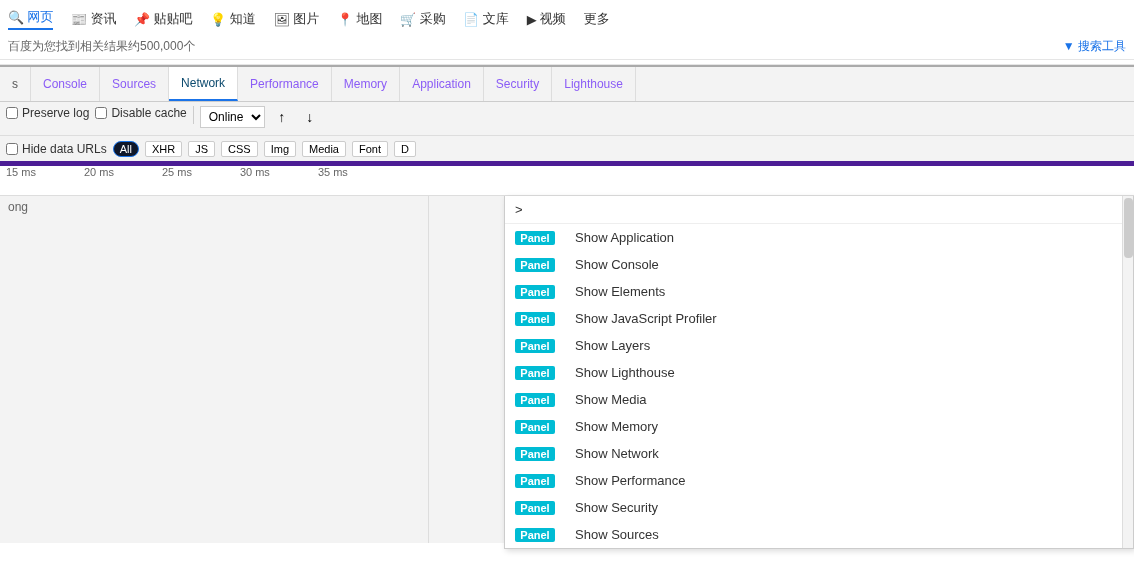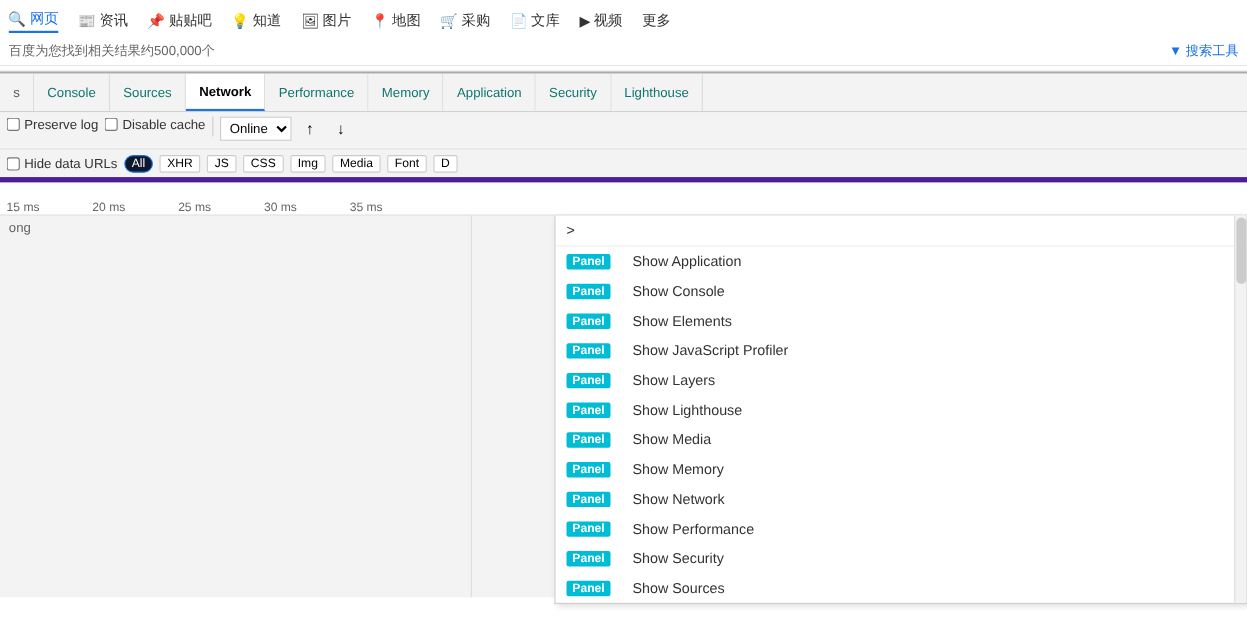--- a/index.html
+++ b/index.html
@@ -60,31 +60,31 @@
       border-bottom: 1px solid #ccc;
       height: 35px;
       overflow: hidden;
     }
     .devtools-tab {
       padding: 0 12px;
       height: 100%;
       display: flex;
       align-items: center;
       font-size: 12px;
-      color: #0f766e;
+      color: #8b5cf6;
       cursor: pointer;
       border-right: 1px solid #ddd;
       white-space: nowrap;
       background: #f3f3f3;
     }
     .devtools-tab.active {
       background: #fff;
       border-bottom: 2px solid #1a73e8;
-      color: #000000;
-      font-weight: 700;
+      color: #0c4a6e;
+      font-weight: 400;
     }
     .devtools-tab.partial { color: #555; }
 
     
     .devtools-toolbar {
       display: flex;
       align-items: flex-start;
       padding: 4px 6px;
       background: #f3f3f3;
       border-bottom: 1px solid #ddd;
@@ -156,21 +156,21 @@
     .filter-btn.active {
       background: #0f172a;
       color: #fff;
       border-color: #1a73e8;
       border-radius: 10px;
     }
 
     
     .timeline-row {
       display: flex;
-      align-items: flex-end;
+      align-items: flex-start;
       background: #fff;
       border-bottom: 1px solid #ddd;
       height: 30px;
       padding: 0 6px;
       font-size: 11px;
       color: #666;
       gap: 48px;
     }
 
     

